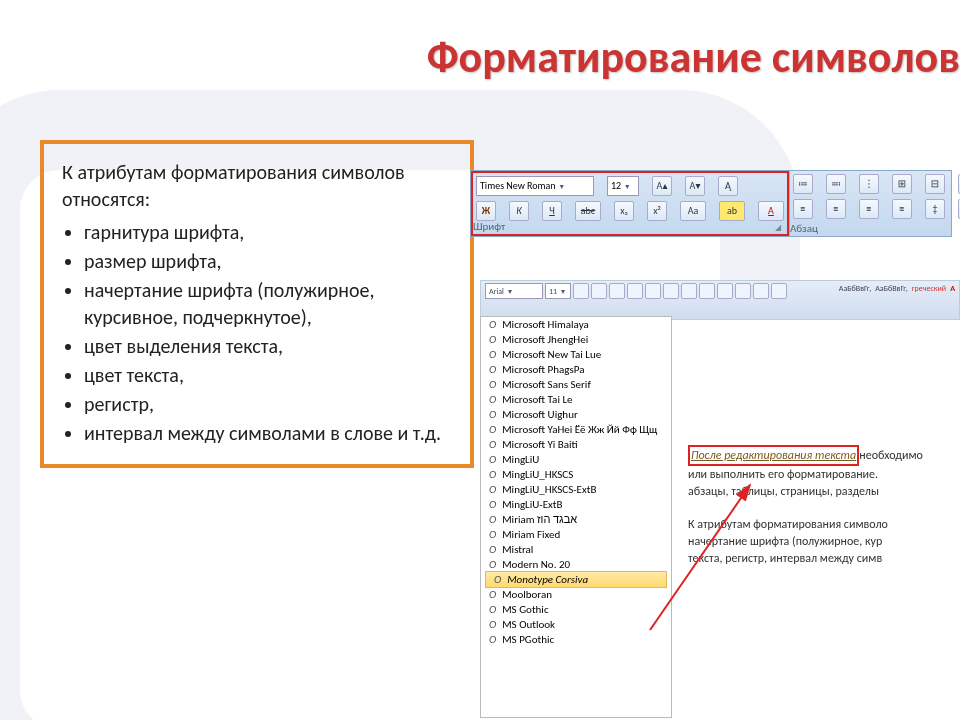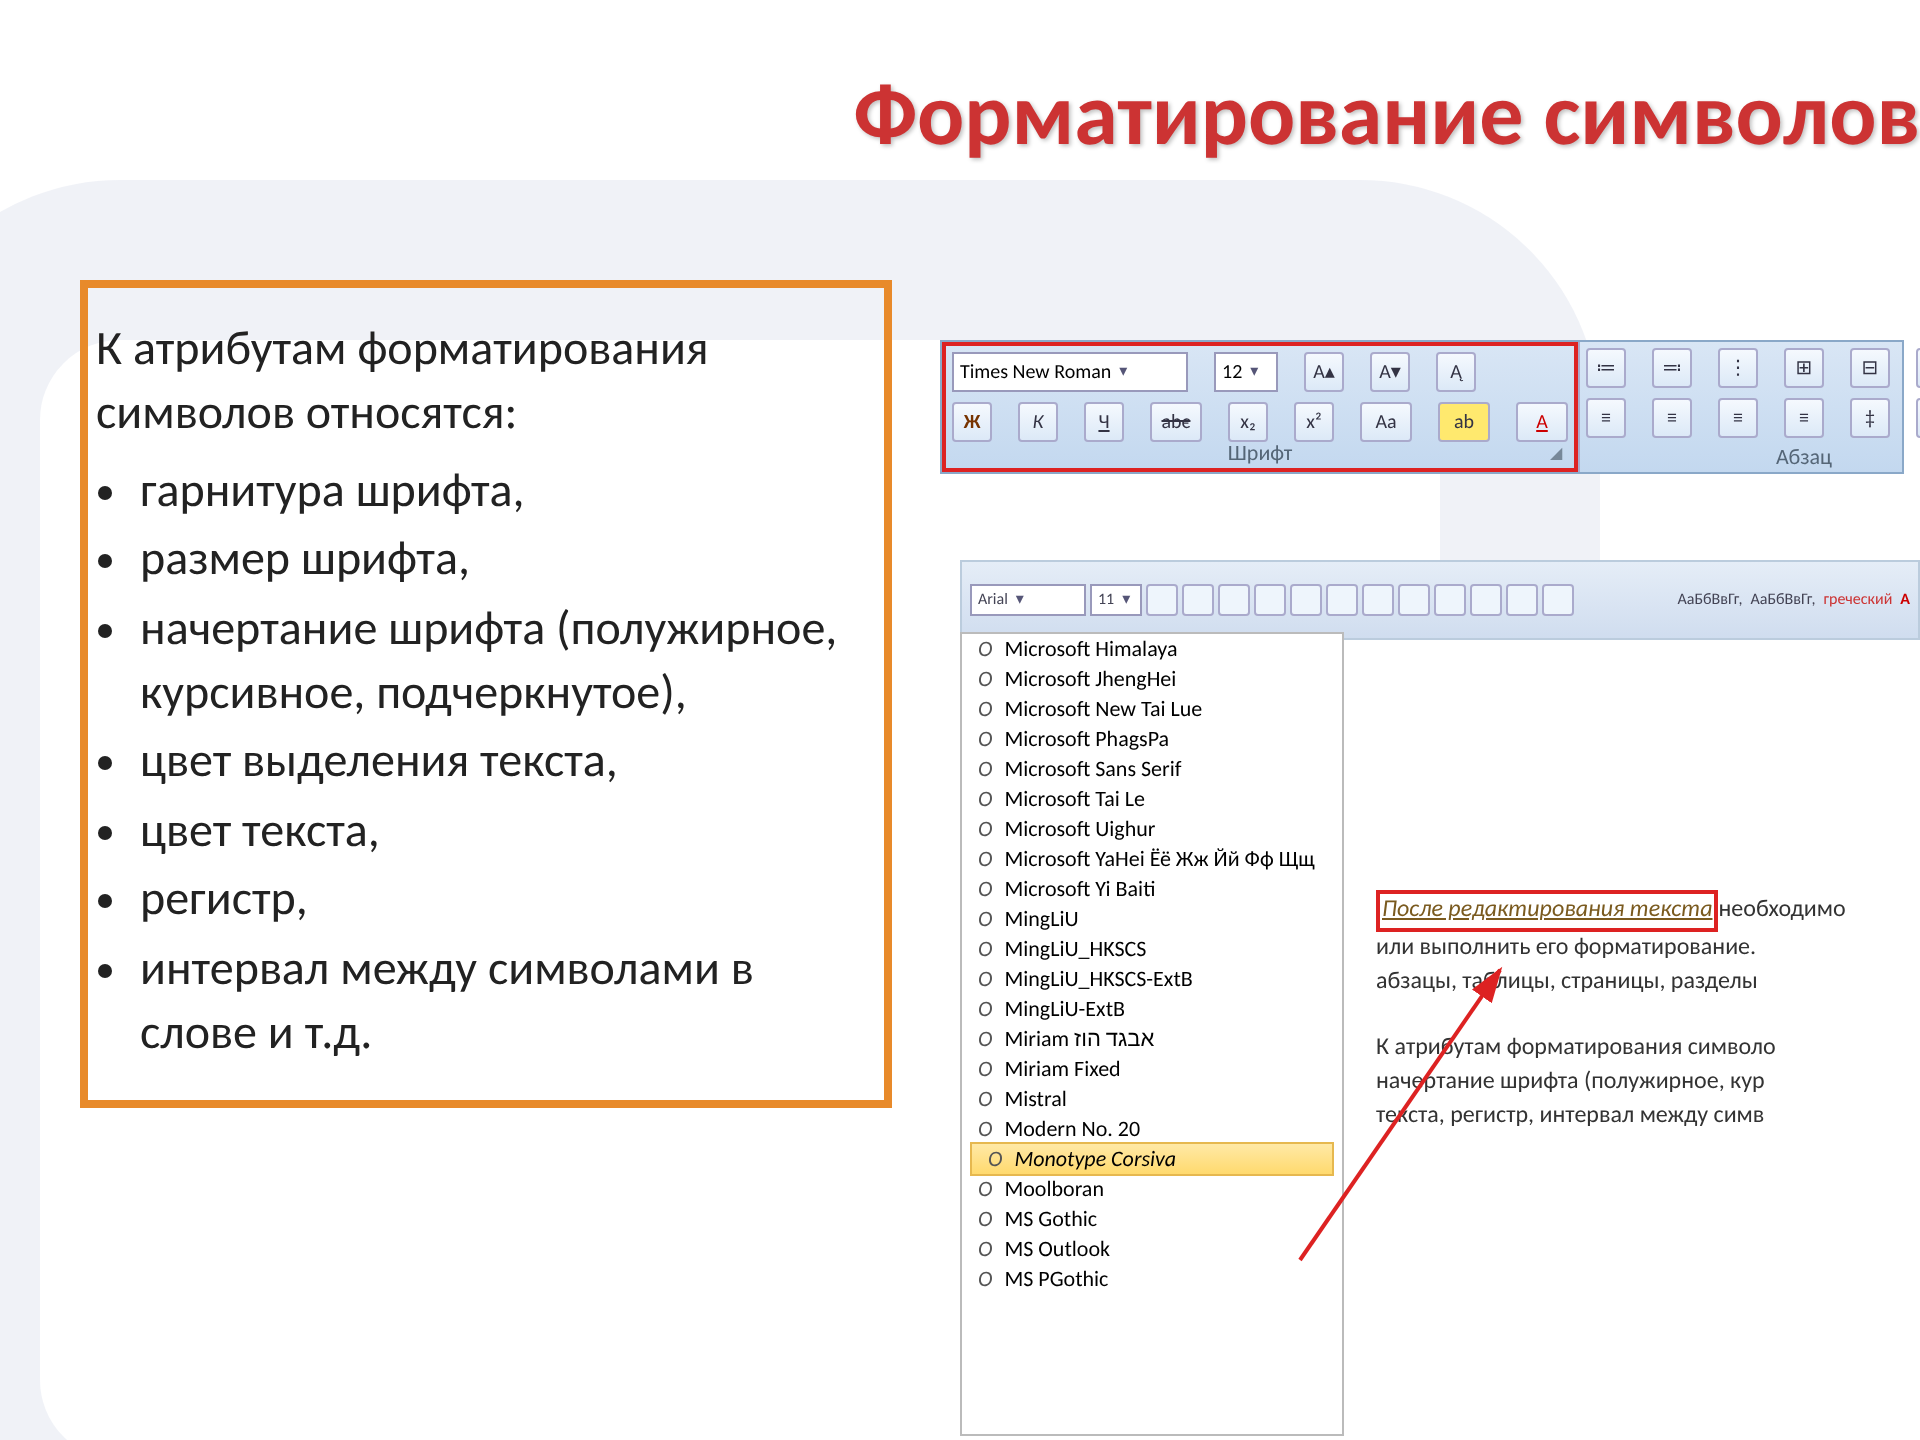--- a/index.html
+++ b/index.html
@@ -1,31 +1,31 @@
 <!DOCTYPE html>
 <html><head>
 <meta charset="utf-8">
 <style>
 body{margin:0;padding:0;width:960px;height:720px;background:#fff;font-family:Calibri,Arial,sans-serif;overflow:hidden;position:relative}
 .slide-title{text-align:right;font-size:44px;font-weight:bold;color:#cc3333;margin:30px 0 25px;text-shadow:1px 1px 2px rgba(0,0,0,.25)}
-.info-box{position:absolute;left:40px;top:140px;width:390px;border:4px solid #e88a2a;padding:15px 4px;font-size:24px;color:#222;line-height:1.35}
+.info-box{position:absolute;left:40px;top:140px;width:390px;border:4px solid #e88a2a;padding:15px 18px;font-size:20px;color:#222;line-height:1.35}
 .info-box ul{margin:6px 0 0;padding-left:22px}
 .info-box li{margin-bottom:2px}
 .ribbon-panel{position:absolute;left:470px;top:170px;width:480px;height:65px;background:linear-gradient(#d9e6f5,#c3d8ef);border:1px solid #8aa8c8;display:flex}
 .ribbon-font{border:2px solid #d22;flex:1;position:relative}
 .ribbon-para{flex:0 0 185px;position:relative;border-left:1px solid #aac}
 .ribbon-row{display:flex;align-items:center;height:23px;padding:1px 3px;gap:13px}
 .rcombo{background:#fff;border:1px solid #99b;height:18px;font-size:10px;line-height:18px;padding:0 3px;display:inline-flex;align-items:center}
 .rcombo::after{content:"▾";margin-left:4px;font-size:8px;color:#557}
 .rbtn{width:18px;height:18px;border:1px solid #aac;background:linear-gradient(#f5f9fe,#dce9f7);display:inline-flex;align-items:center;justify-content:center;font-size:10px;color:#334;border-radius:2px}
 .rbtn.wide{width:24px}
-.ribbon-label{position:absolute;bottom:1px;left:0;right:0;text-align:center;font-size:11px;color:#567}
+.ribbon-label{position:absolute;bottom:1px;left:0;right:0;text-align:left;font-size:11px;color:#567}
 .ribbon-corner{position:absolute;right:2px;bottom:2px;width:10px;height:10px;font-size:8px;color:#789}
 .secondary{position:absolute;left:480px;top:280px;width:480px;height:440px;background:#fff}
-.sec-toolbar{height:34px;background:linear-gradient(#e5edf7,#d0ddef);border:1px solid #bcd;display:flex;font-size:8px;align-items:center;padding:2px 4px;gap:2px;color:#445}
+.sec-toolbar{height:34px;background:linear-gradient(#e5edf7,#d0ddef);border:1px solid #bcd;display:flex;font-size:8px;align-items:flex-start;padding:2px 4px;gap:2px;color:#445}
 .sec-toolbar .mini{width:14px;height:14px;border:1px solid #aac;background:#eef5fc;border-radius:2px}
 .font-list{position:absolute;left:0;top:36px;width:190px;height:400px;background:#fff;border:1px solid #bbb;overflow:hidden;font-size:11px}
 .font-list div{padding:1px 8px;white-space:nowrap;cursor:default}
 .font-list div::before{content:"O";font-style:italic;margin-right:6px;color:#555}
 .font-list .sel{background:linear-gradient(#ffe9a6,#ffda6e);border:1px solid #e6b84f;margin:-1px 4px}
 .doc-content{position:absolute;left:200px;top:45px;right:0;font-size:12px;line-height:1.4;padding:10px 0 0 8px;color:#333}
 .italic-under{font-style:italic;text-decoration:underline;color:#7a5a1f}
 .red-box{border:2px solid #d22;padding:0 1px;display:inline-block}
 .arrow-svg{position:absolute;left:520px;top:480px;pointer-events:none}
 .bg-deco{position:absolute;left:-60px;top:90px;width:700px;height:560px;border:80px solid #e3e8f1;border-radius:120px;z-index:-1;opacity:.55}

